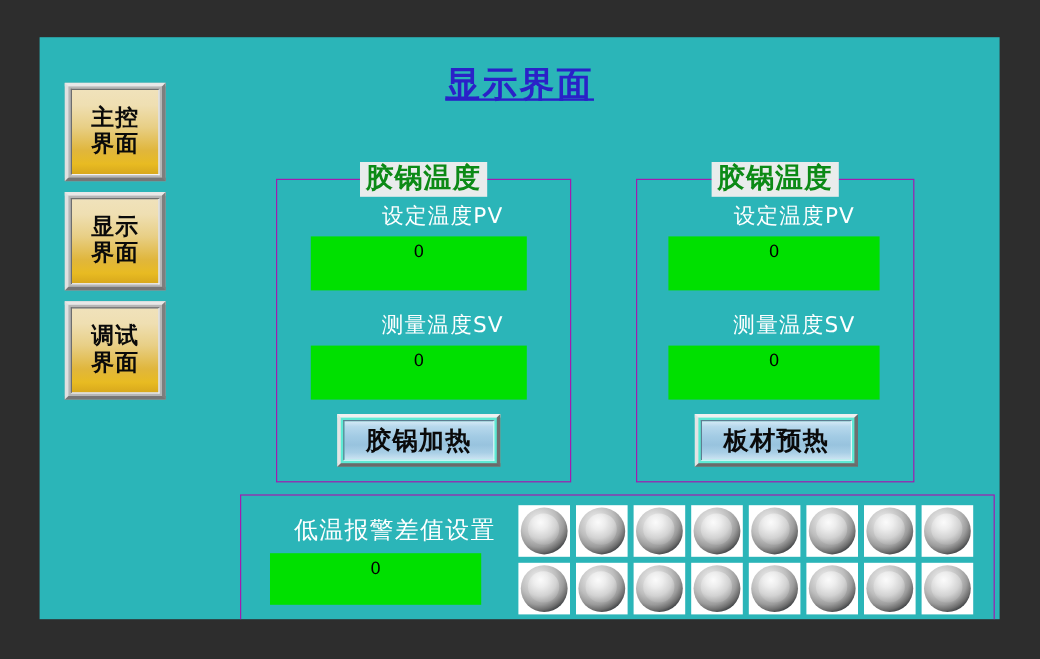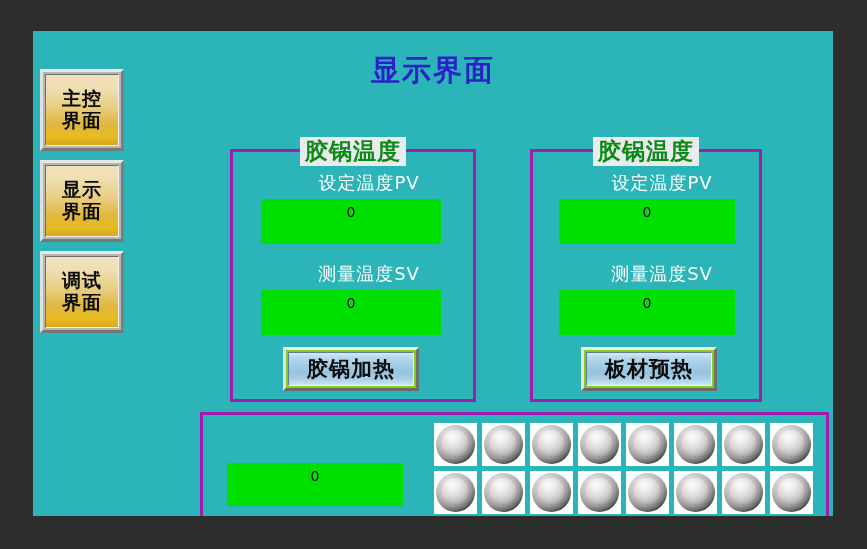--- a/index.html
+++ b/index.html
@@ -36,26 +36,27 @@
     left: 0;
     top: 25px;
     width: 800px;
     text-align: center;
     color: #2a21c8;
     font-size: 29px;
     font-weight: bold;
     letter-spacing: 2px;
     line-height: 1;
     font-family: "DejaVu Sans", "Liberation Sans", sans-serif;
+    text-decoration: underline;
   }
 
   
   #sidebar {
     position: absolute;
-    left: 7px;
+    left: 21px;
     top: 38px;
     width: 90px;
   }
   .side-btn {
     position: relative;
     width: 84px;
     height: 82px;
     margin-bottom: 9px;
     box-sizing: border-box;
     border-top: 3px solid #e8e8e8;
@@ -89,21 +90,21 @@
     font-weight: bold;
     line-height: 1.15;
     letter-spacing: 1px;
   }
   .side-btn-face span { display: block; }
 
   
   .group-panel {
     position: absolute;
     box-sizing: border-box;
-    border: 3px solid #a21caf;
+    border: 1px solid #a21caf;
   }
   .group-title {
     position: absolute;
     top: -15px;
     left: 50%;
     transform: translateX(-50%);
     background: #e9ecec;
     color: #0c8a16;
     font-size: 23px;
     font-weight: bold;
@@ -141,21 +142,21 @@
   }
 
   
   .action-btn {
     position: absolute;
     box-sizing: border-box;
     border-top: 3px solid #f0f0f0;
     border-left: 3px solid #e4e4e4;
     border-right: 3px solid #6f6f6f;
     border-bottom: 3px solid #6a6a6a;
-    background: #84cc16;
+    background: #5eead4;
     padding: 2px;
   }
   .action-btn-face {
     width: 100%;
     height: 100%;
     box-sizing: border-box;
     border-top: 1px solid #5e7d92;
     border-left: 1px solid #5e7d92;
     border-right: 1px solid #e8f4fb;
     border-bottom: 1px solid #e8f4fb;
@@ -277,20 +278,21 @@
 
       <div class="action-btn" style="left:48px; top:195px; width:136px; height:44px;">
         <div class="action-btn-face">
           <span>板材预热</span>
         </div>
       </div>
     </div>
 
     <div class="group-panel" id="panel-alarm">
 
+      <div class="field-label" style="left:0; top:18px; width:224px; font-size:20px;">低温报警差值设置</div>
       <div class="value-box" style="left:24px; top:48px; width:176px; height:43px;">0</div>
 
       <div id="lamp-grid">
         <div class="lamp-row">
           <div class="lamp-cell">
               <div class="lamp"></div>
             </div>
           <div class="lamp-cell">
               <div class="lamp"></div>
             </div>

